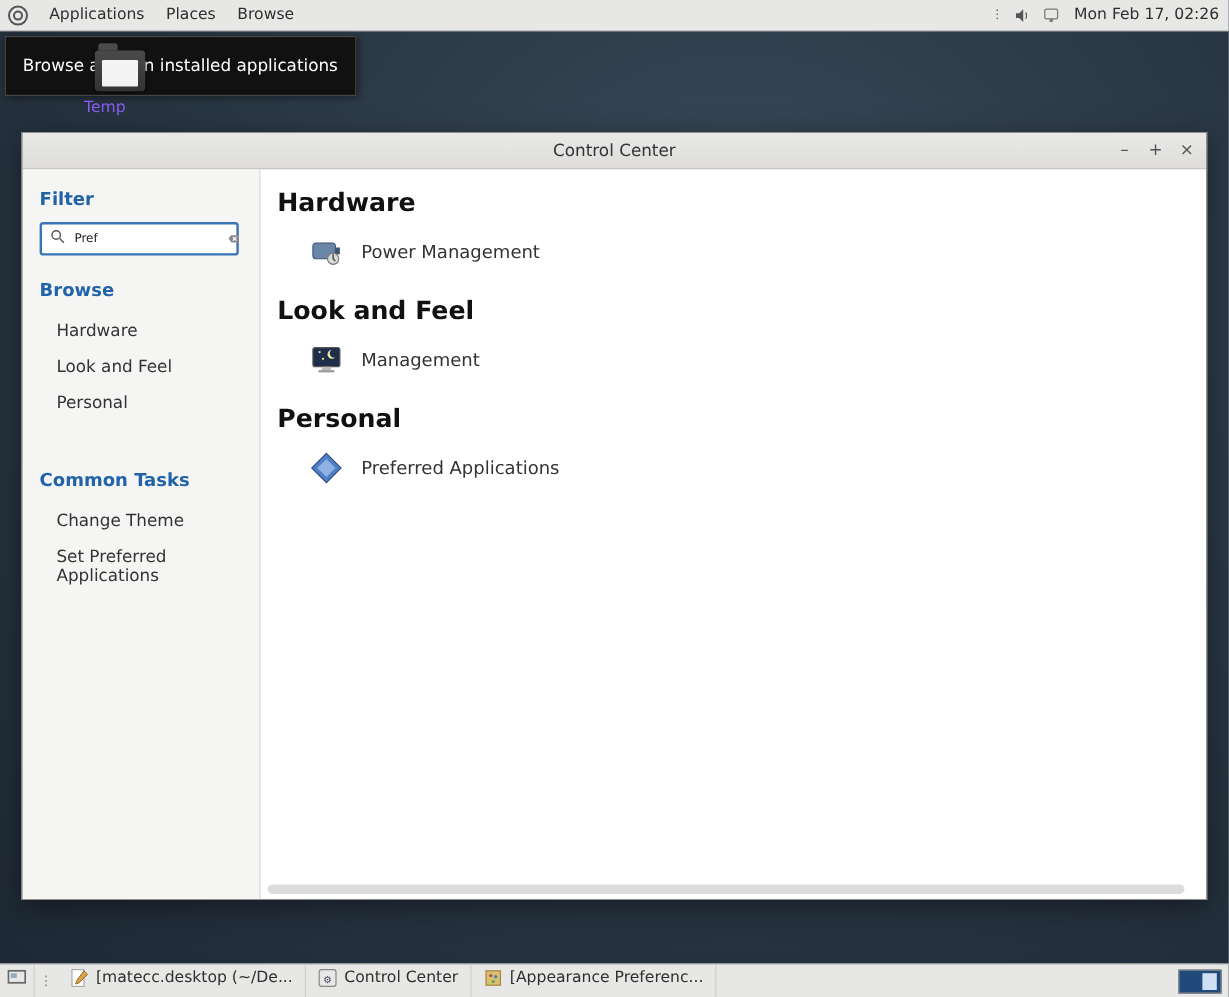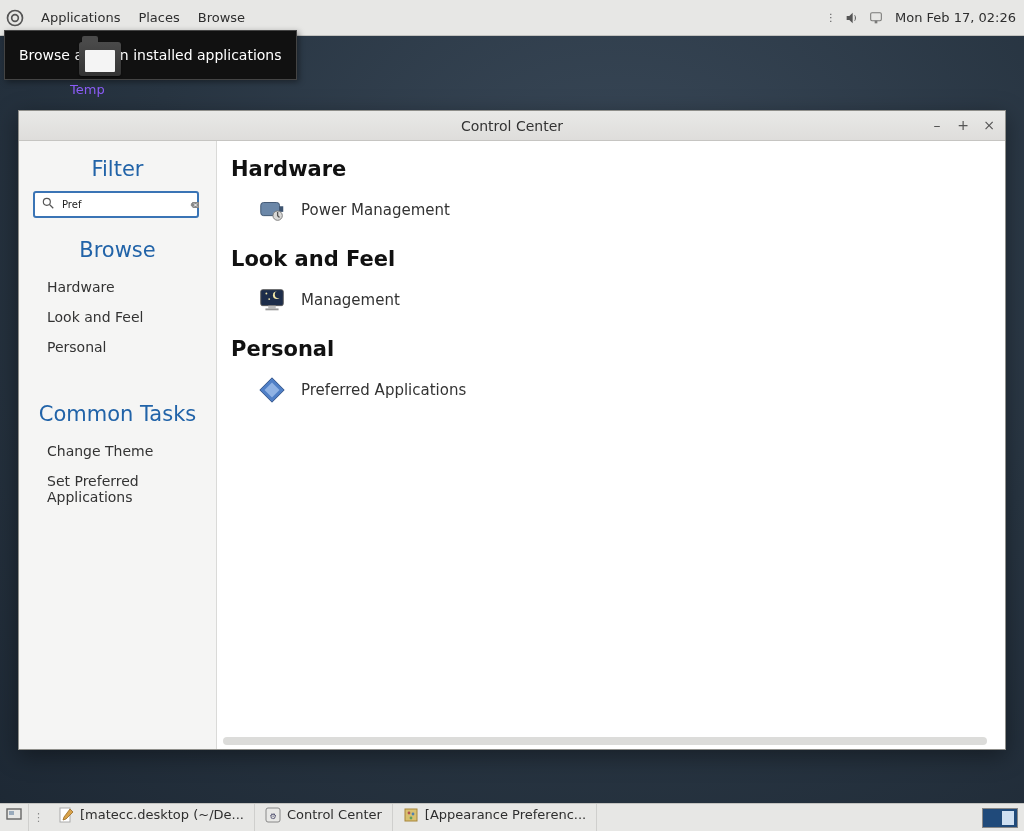--- a/index.html
+++ b/index.html
@@ -5,21 +5,21 @@
   * { box-sizing: border-box; }
   html, body { margin: 0; padding: 0; font-family: "DejaVu Sans", "Liberation Sans", Arial, sans-serif; }
   body {
     width: 1024px; height: 831px;
     background: radial-gradient(ellipse at 60% 30%, #3b4a5a 0%, #283542 55%, #1d2834 100%);
     overflow: hidden; position: relative; color: #2e2e2e;
   }
 
   
   .top-panel {
-    position: absolute; top: 0; left: 0; right: 0; height: 36px;
+    position: absolute; top: 0; left: 0; right: 0; height: 26px;
     background: #e7e7e5; border-bottom: 1px solid #c3c3c0;
     display: flex; align-items: center; font-size: 13px; color: #2e2e2e;
   }
   .debian-logo { width: 22px; height: 22px; margin: 0 6px 0 4px; display: flex; align-items: center; justify-content: center; }
   .top-menu { padding: 4px 9px; cursor: default; }
   .top-spacer { flex: 1; }
   .tray { display: flex; align-items: center; gap: 6px; padding-right: 8px; }
   .tray-dots { font-size: 10px; letter-spacing: 1px; color: #555; }
   .tray-icon { width: 18px; height: 18px; display: flex; align-items: center; justify-content: center; }
   .clock { padding-left: 4px; font-size: 13px; }
@@ -69,21 +69,21 @@
   .win-btn { width: 20px; height: 20px; display: flex; align-items: center; justify-content: center; font-size: 14px; color: #555; cursor: default; }
 
   .window-body { flex: 1; display: flex; background: #fff; overflow: hidden; }
 
   
   .sidebar {
     width: 198px; background: #f5f5f4; border-right: 1px solid #dadad8;
     padding: 16px 14px 0 14px; font-size: 14px;
   }
   .sidebar h3 {
-    margin: 0 0 10px 0; font-size: 21px; font-weight: 400; color: #2163a8; text-align: center;
+    margin: 0 0 10px 0; font-size: 15px; font-weight: 700; color: #2163a8;
   }
   .sidebar h3.groups { margin-top: 20px; }
   .sidebar h3.tasks  { margin-top: 40px; }
 
   .search-wrap {
     display: flex; align-items: center;
     border: 2px solid #3a74b5; border-radius: 3px;
     background: #fff; padding: 3px 6px; width: 166px;
   }
   .search-wrap .mag { margin-right: 5px; color: #555; font-size: 14px; }

